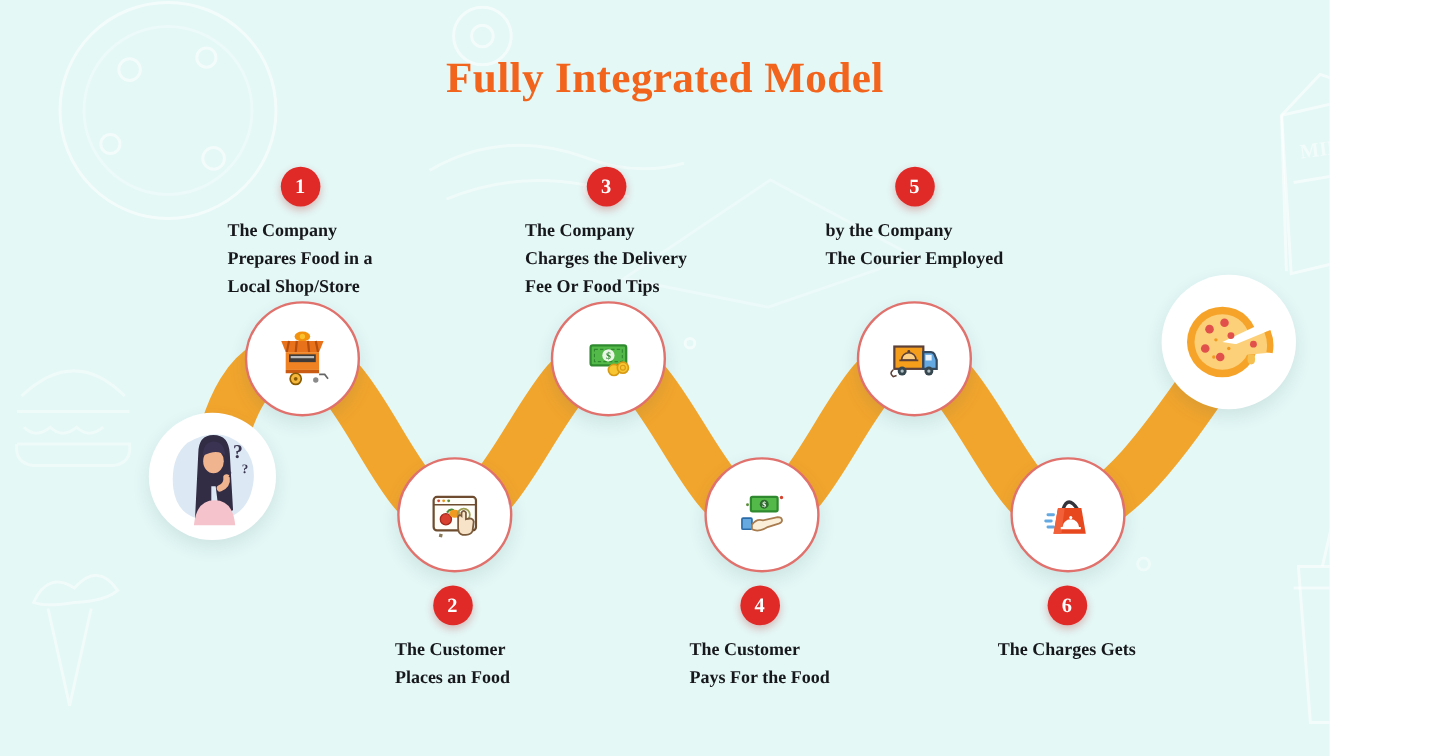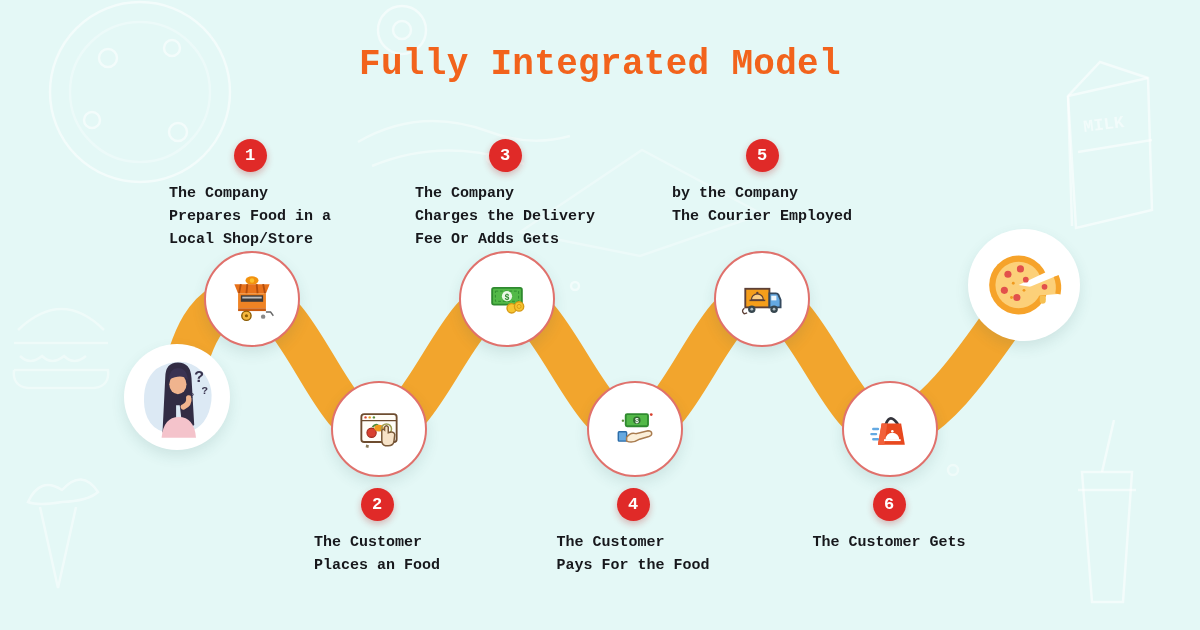--- a/index.html
+++ b/index.html
@@ -1,17 +1,17 @@
 <!DOCTYPE html>
 <html><head>
 <meta charset="utf-8">
 <style>
   html,body{margin:0;padding:0}
-  .stage{position:relative;width:1200px;height:630px;background:#E4F8F6;overflow:hidden;
-         font-family:Liberation Mono, monospace}
+  .stage{position:relative;width:1108px;height:630px;background:#E4F8F6;overflow:hidden;
+         font-family:Liberation Serif, serif}
   .title{position:absolute;top:44px;left:0;width:100%;text-align:center;
          font-size:36px;font-weight:800;letter-spacing:.3px;color:#F2631C}
   .layer{position:absolute;inset:0;pointer-events:none}
   .node{position:absolute;background:#fff;border-radius:50%;
         display:flex;align-items:center;justify-content:center;
         box-shadow:0 6px 14px rgba(40,90,90,.12)}
   .node.ringed{border:2px solid #E0716C}
   .step{position:absolute;width:220px;display:flex;flex-direction:column;align-items:center}
   .badge{width:33px;height:33px;border-radius:50%;background:#E02A28;color:#fff;
          font-size:17px;font-weight:700;display:flex;align-items:center;justify-content:center;
@@ -206,21 +206,21 @@
         <span>Prepares Food in a</span>
         <span>Local Shop/Store</span>
     </div>
   </div>
 
   <div class="step" style="left:395px;top:139px">
     <div class="badge">3</div>
     <div class="label">
       <span>The Company</span>
         <span>Charges the Delivery</span>
-        <span>Fee Or Adds Gets</span>
+        <span>Fee Or Food Tips</span>
     </div>
   </div>
 
   <div class="step" style="left:652px;top:139px">
     <div class="badge">5</div>
     <div class="label">
       <span>by the Company</span>
         <span>The Courier Employed</span>
     </div>
   </div>
@@ -237,17 +237,17 @@
     <div class="badge">4</div>
     <div class="label">
       <span>The Customer</span>
         <span>Pays For the Food</span>
     </div>
   </div>
 
   <div class="step" style="left:779px;top:488px">
     <div class="badge">6</div>
     <div class="label">
-      <span>The Customer Gets</span>
+      <span>The Charges Gets</span>
     </div>
   </div>
 
 </div>
 
 </body></html>

